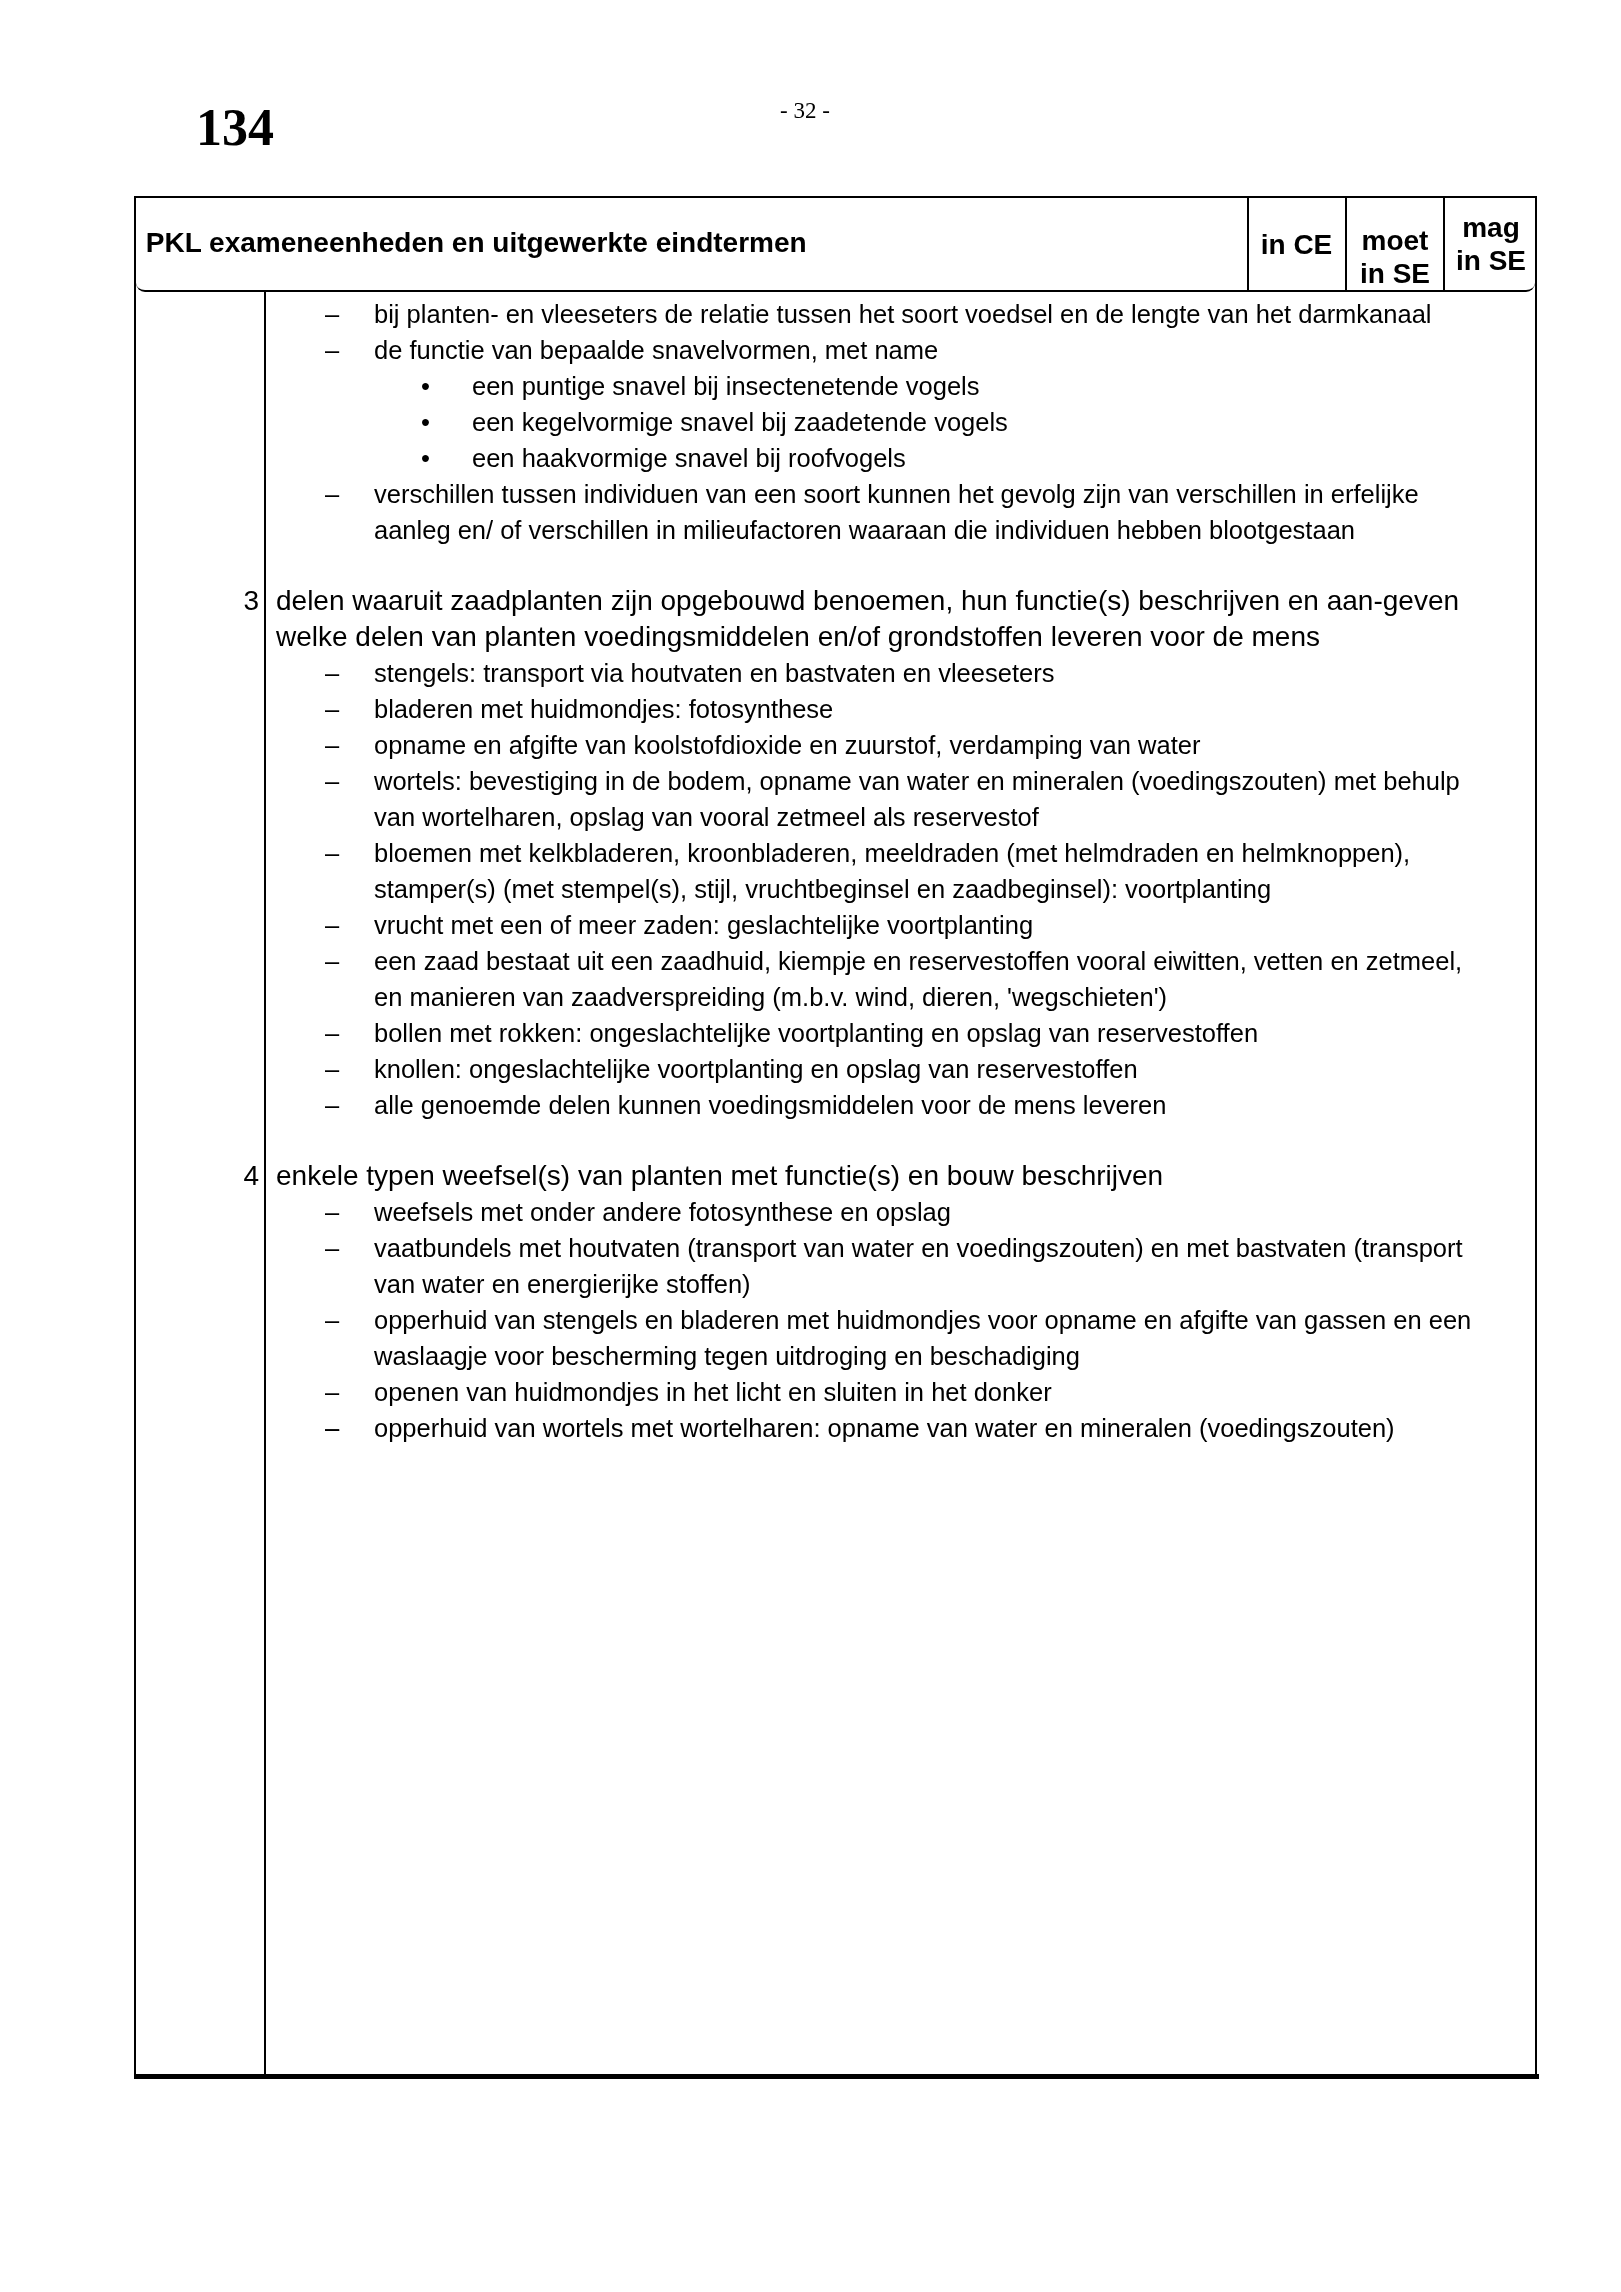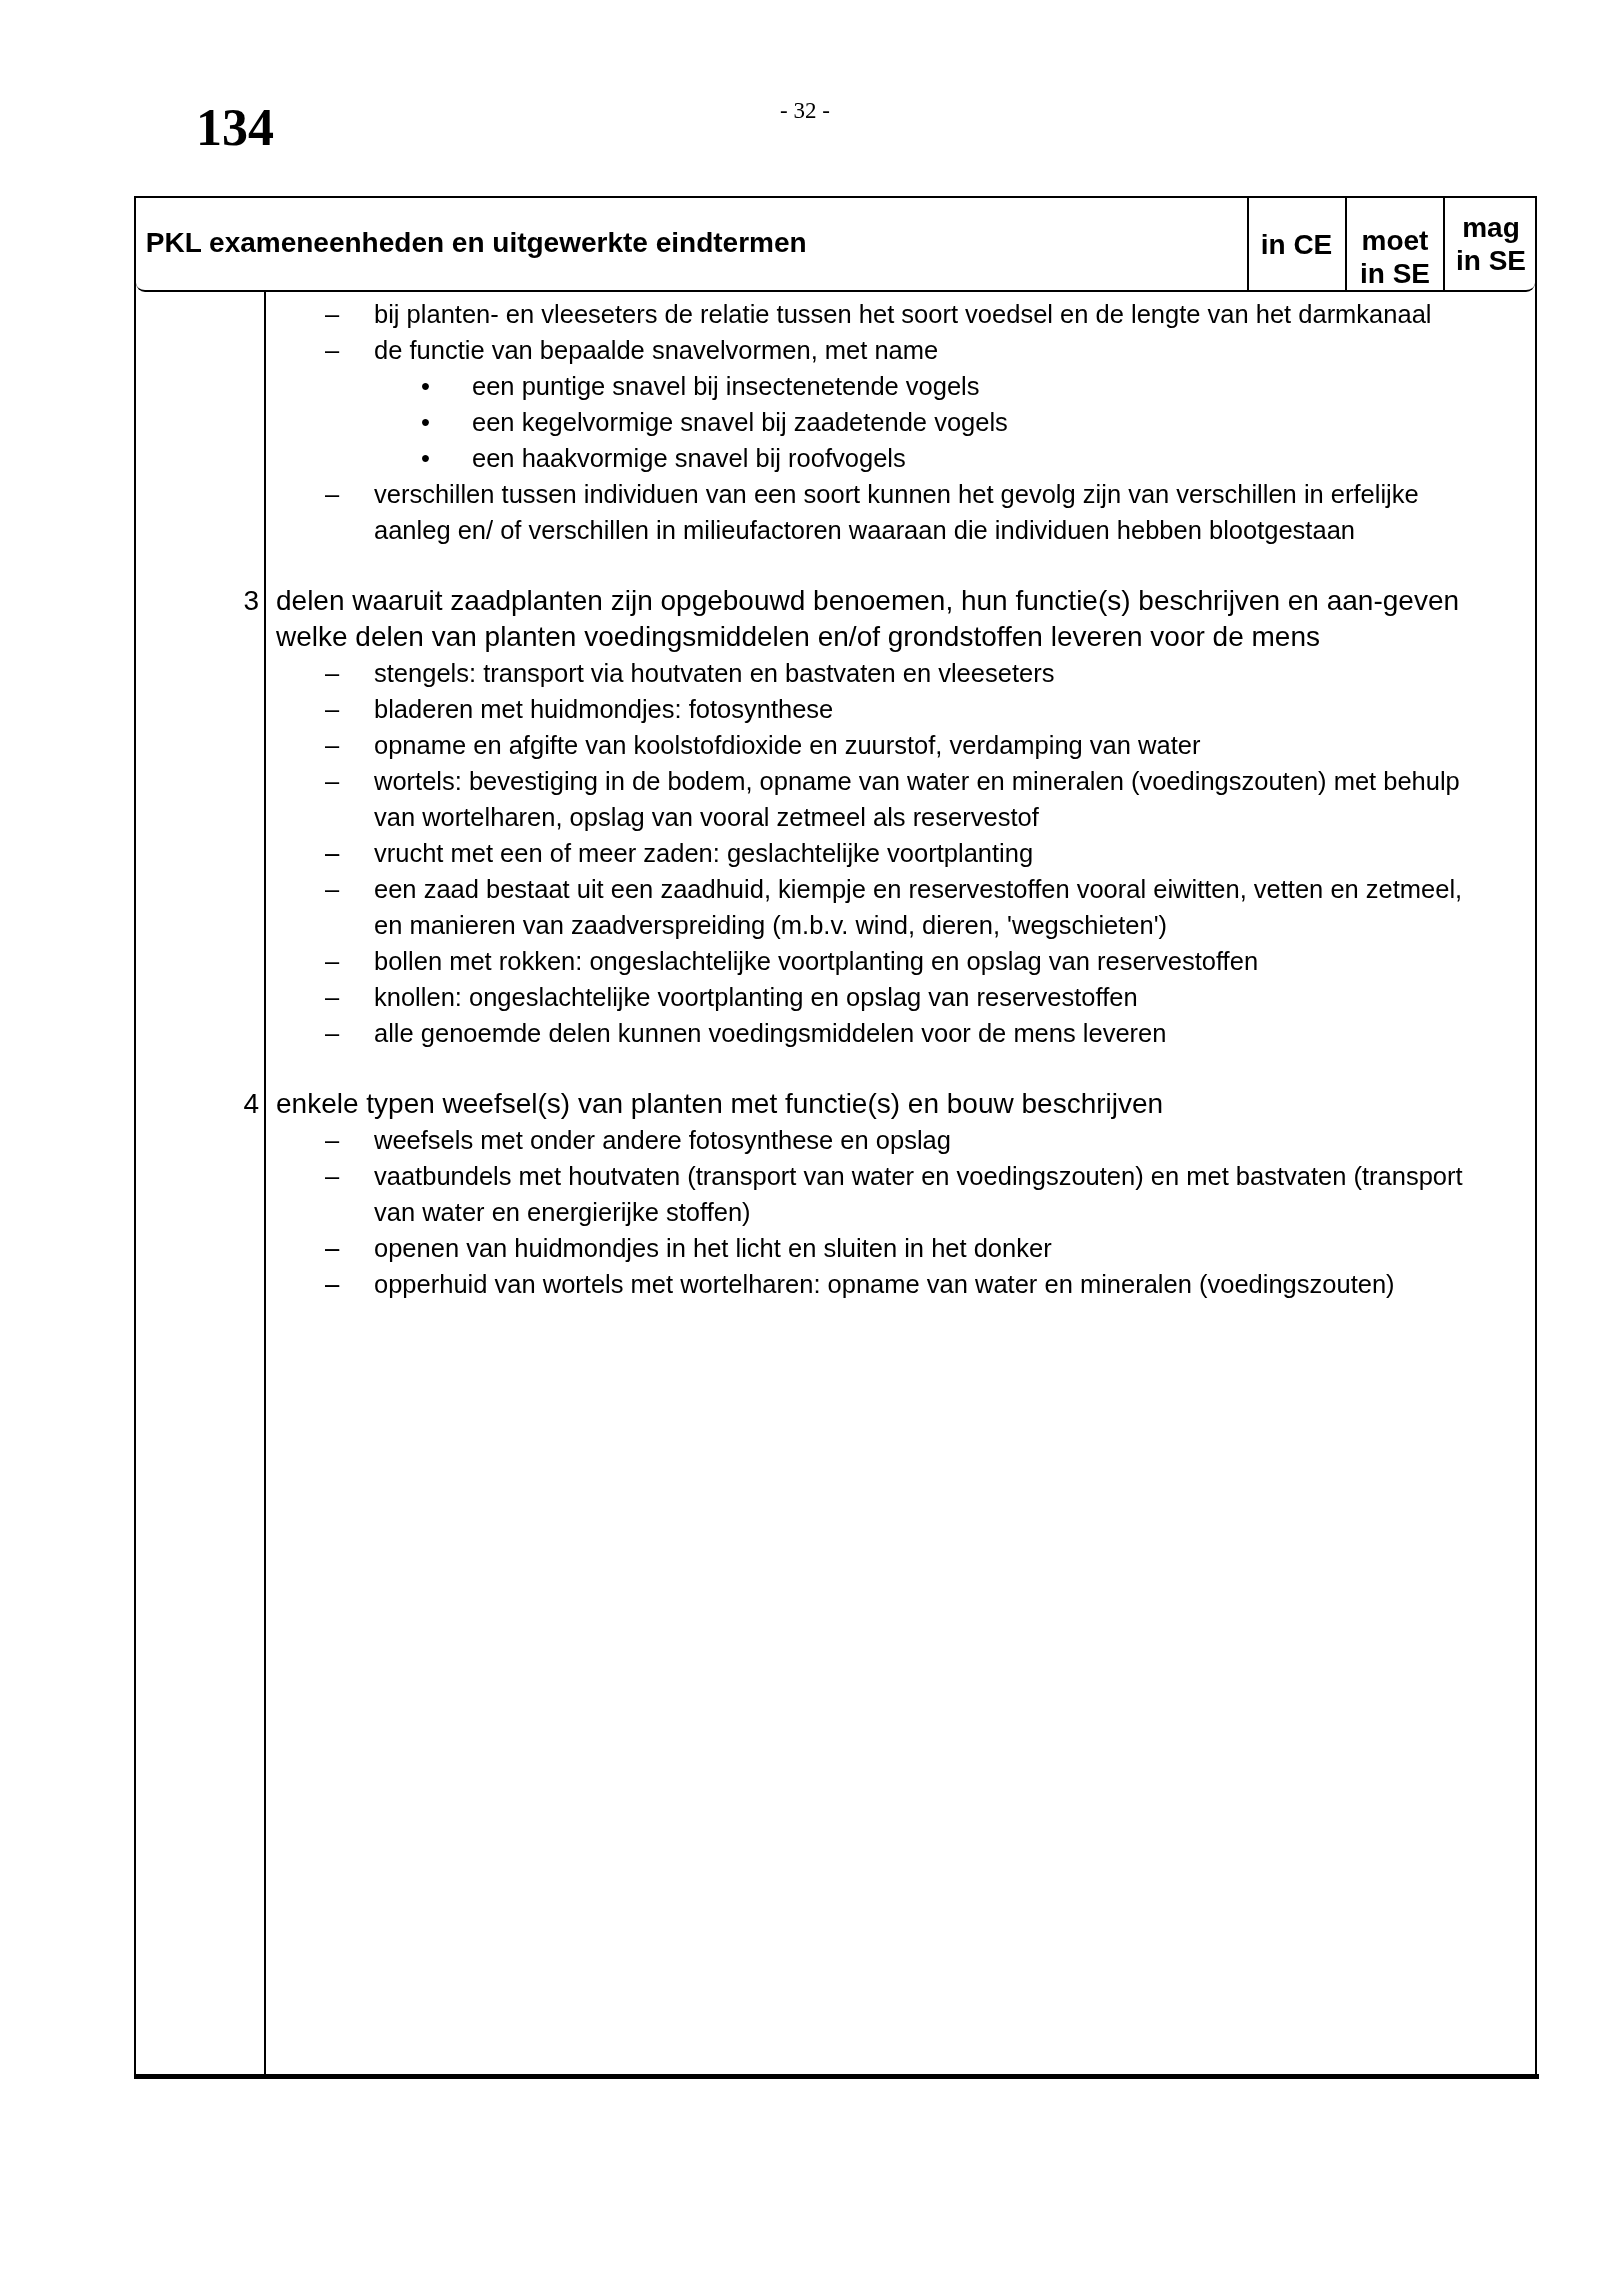--- a/index.html
+++ b/index.html
@@ -97,38 +97,38 @@
 
     <div class="block">
       <div class="section-head">
         <span class="section-num">3</span>
         <span>delen waaruit zaadplanten zijn opgebouwd benoemen, hun functie(s) beschrijven en aan-geven welke delen van planten voedingsmiddelen en/of grondstoffen leveren voor de mens</span>
       </div>
       <div class="item"><span class="dash">–</span><span>stengels: transport via houtvaten en bastvaten en vleeseters</span></div>
       <div class="item"><span class="dash">–</span><span>bladeren met huidmondjes: fotosynthese</span></div>
       <div class="item"><span class="dash">–</span><span>opname en afgifte van koolstofdioxide en zuurstof, verdamping van water</span></div>
       <div class="item"><span class="dash">–</span><span>wortels: bevestiging in de bodem, opname van water en mineralen (voedingszouten) met behulp van wortelharen, opslag van vooral zetmeel als reservestof</span></div>
-      <div class="item"><span class="dash">–</span></div>
+      <div class="item"><span class="dash">–</span><span>bloemen met kelkbladeren, kroonbladeren, meeldraden (met helmdraden en helmknoppen), stamper(s) (met stempel(s), stijl, vruchtbeginsel en zaadbeginsel): voortplanting</span></div>
       <div class="item"><span class="dash">–</span><span>vrucht met een of meer zaden: geslachtelijke voortplanting</span></div>
       <div class="item"><span class="dash">–</span><span>een zaad bestaat uit een zaadhuid, kiempje en reservestoffen vooral eiwitten, vetten en zetmeel, en manieren van zaadverspreiding (m.b.v. wind, dieren, 'wegschieten')</span></div>
       <div class="item"><span class="dash">–</span><span>bollen met rokken: ongeslachtelijke voortplanting en opslag van reservestoffen</span></div>
       <div class="item"><span class="dash">–</span><span>knollen: ongeslachtelijke voortplanting en opslag van reservestoffen</span></div>
       <div class="item"><span class="dash">–</span><span>alle genoemde delen kunnen voedingsmiddelen voor de mens leveren</span></div>
     </div>
 
     <div class="gap"></div>
 
     <div class="block">
       <div class="section-head">
         <span class="section-num">4</span>
         <span>enkele typen weefsel(s) van planten met functie(s) en bouw beschrijven</span>
       </div>
       <div class="item"><span class="dash">–</span><span>weefsels met onder andere fotosynthese en opslag</span></div>
       <div class="item"><span class="dash">–</span><span>vaatbundels met houtvaten (transport van water en voedingszouten) en met bastvaten (transport van water en energierijke stoffen)</span></div>
-      <div class="item"><span class="dash">–</span></div>
+      <div class="item"><span class="dash">–</span><span>opperhuid van stengels en bladeren met huidmondjes voor opname en afgifte van gassen en een waslaagje voor bescherming tegen uitdroging en beschadiging</span></div>
       <div class="item"><span class="dash">–</span><span>openen van huidmondjes in het licht en sluiten in het donker</span></div>
       <div class="item"><span class="dash">–</span></div>
       <div class="item"><span class="dash">–</span><span>opperhuid van wortels met wortelharen: opname van water en mineralen (voedingszouten)</span></div>
     </div>
   </div>
 </div>
 <div class="table-bottom"></div>
 
 
 </body></html>

